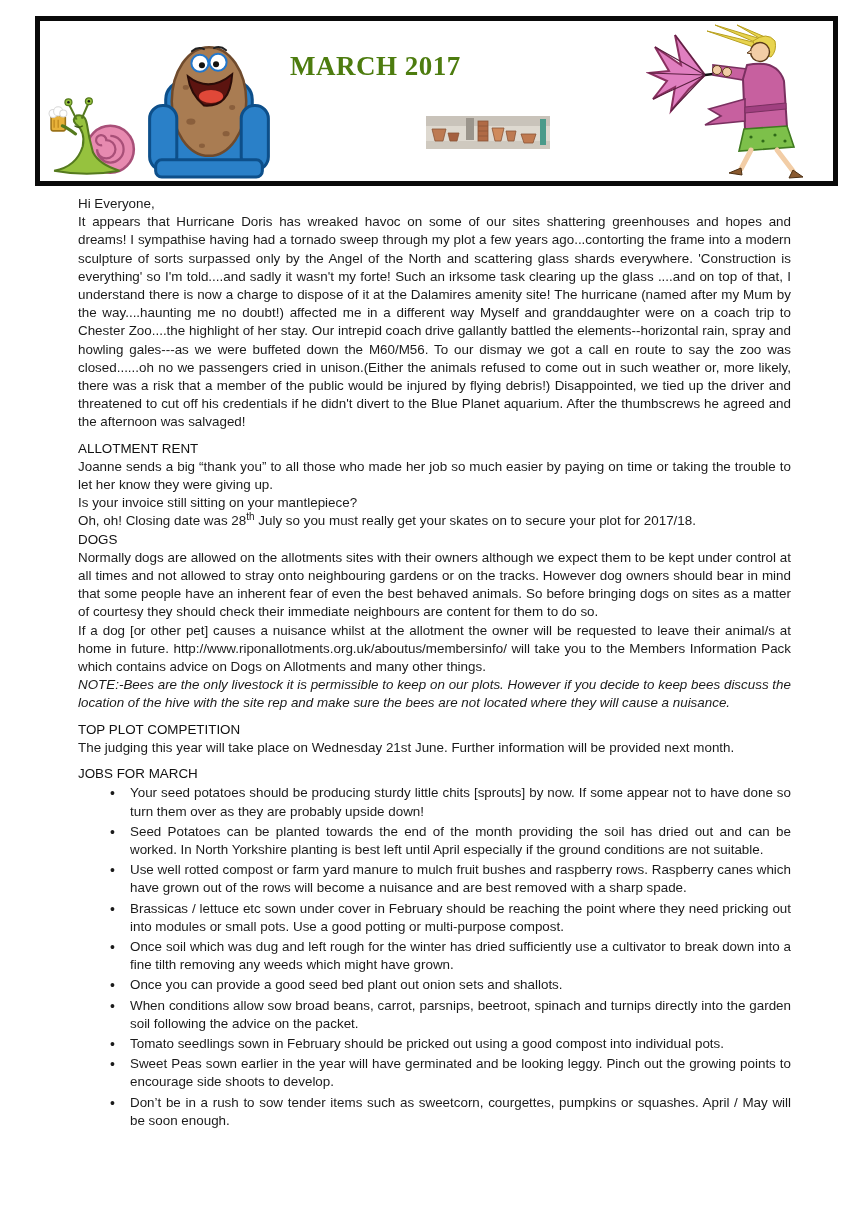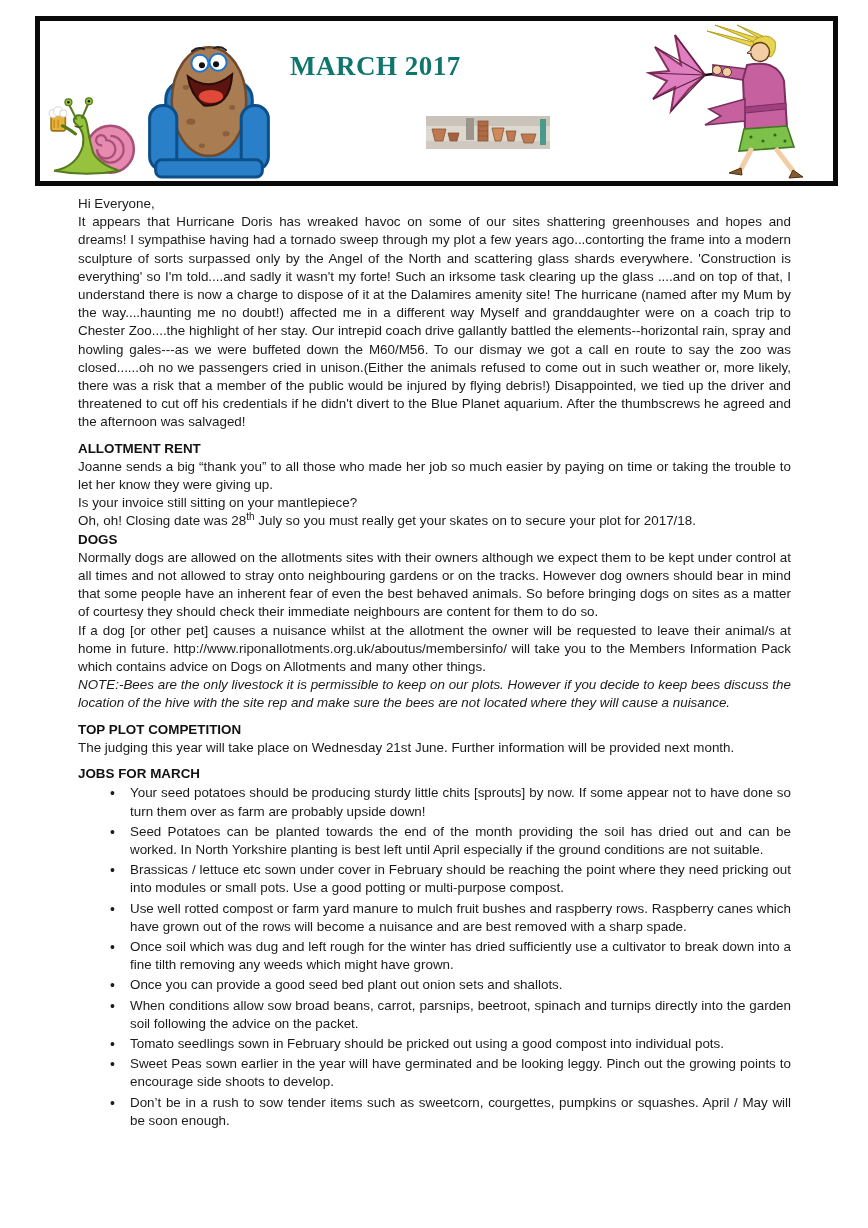--- a/index.html
+++ b/index.html
@@ -12,36 +12,36 @@
   }
   .header-box {
     position:absolute; left:35px; top:16px;
     width:803px; height:170px;
     border:5px solid #0a0a0a;
     background:#ffffff;
   }
   .newsletter-title {
     position:absolute; left:250px; top:30px;
     font-family:"Liberation Serif", serif;
-    font-weight:bold; font-size:27px; color:#0f766e;
+    font-weight:bold; font-size:27px; color:#4d7c0f;
     letter-spacing:0.5px;
   }
   .img-snail   { position:absolute; left:8px;   top:74px;  width:94px;  height:84px; }
   .img-potato  { position:absolute; left:103px; top:4px;   width:132px; height:156px; }
   .img-pots    { position:absolute; left:386px; top:95px;  width:124px; height:33px; }
   .img-woman   { position:absolute; left:606px; top:2px;   width:162px; height:158px; }
 
   .content {
     position:absolute; left:78px; top:195px; width:713px;
     font-size:13.4px; line-height:18.2px; text-align:justify;
   }
   .content p { margin:0; }
   .left-align { text-align:left; }
   h3 {
-    font-size:13.4px; line-height:18.2px; font-weight:bold;
+    font-size:13.4px; line-height:18.2px; font-weight:normal;
     text-align:left; color:#111;
   }
   .sec-gap { margin-top:8px; }
   .note { font-style:italic; }
   sup { font-size:10px; vertical-align:super; line-height:0; }
   ul.jobs { list-style:none; padding-left:52px; margin-top:1px; }
   ul.jobs li { position:relative; text-align:justify; margin-bottom:2px; }
   ul.jobs li::before {
     content:"\2022"; position:absolute; left:-20px; top:0;
     font-size:14px;
@@ -173,27 +173,27 @@
   <p>Normally dogs are allowed on the allotments sites with their owners although we expect them to be kept under control at all times and not allowed to stray onto neighbouring gardens or on the tracks.  However dog owners should bear in mind that some people have an inherent fear of even the best behaved animals.  So before bringing dogs on sites as a matter of courtesy they should check their immediate neighbours are content for them to do so.</p>
   <p>If a dog [or other pet] causes a nuisance whilst at the allotment the owner will be requested to leave their animal/s at home in future. http://www.riponallotments.org.uk/aboutus/membersinfo/ will take you to the Members Information Pack which contains advice on Dogs on Allotments and many other things.</p>
   <p class="note">NOTE:-Bees are the only livestock it is permissible to keep on our plots. However if you decide to keep bees discuss the location of the hive with the site rep and make sure the bees are not located where they will cause a nuisance.</p>
 
   <h3 class="sec-gap">TOP PLOT COMPETITION</h3>
   <p class="left-align">The judging this year will take place on Wednesday 21st June. Further information will be provided next month.</p>
 
   <h3 class="sec-gap">JOBS FOR MARCH</h3>
   <ul class="jobs">
 
-      <li><span>Your seed potatoes should be producing sturdy little chits [sprouts] by now. If some appear not to have done so turn them over as farm are probably upside down!</span></li>
+      <li><span>Your seed potatoes should be producing sturdy little chits [sprouts] by now. If some appear not to have done so turn them over as they are probably upside down!</span></li>
 
       <li><span>Seed Potatoes can be planted towards the end of the month providing the soil has dried out and can be worked.  In North Yorkshire planting is best left until April especially if the ground conditions are not suitable.</span></li>
 
+      <li><span>Use well rotted compost or farm yard manure to mulch fruit bushes and raspberry rows.  Raspberry canes which have grown out of the rows will become a nuisance and are best removed with a sharp spade.</span></li>
+
       <li><span>Brassicas / lettuce etc sown under cover in February  should be reaching the point where they need pricking out into modules or small pots.  Use a good potting or multi-purpose compost.</span></li>
-
-      <li><span>Use well rotted compost or farm yard manure to mulch fruit bushes and raspberry rows.  Raspberry canes which have grown out of the rows will become a nuisance and are best removed with a sharp spade.</span></li>
 
       <li><span>Once soil which was dug and left rough for the winter has dried sufficiently use a cultivator to break down into a fine tilth removing any weeds which might have grown.</span></li>
 
       <li><span>Once you can provide a good seed bed plant out onion sets and shallots.</span></li>
 
       <li><span>When conditions allow sow broad beans, carrot, parsnips, beetroot, spinach and turnips directly into the garden soil following the advice on the packet.</span></li>
 
 
       <li><span>Tomato seedlings sown in February should be pricked out using a good compost into individual pots.</span></li>
 

